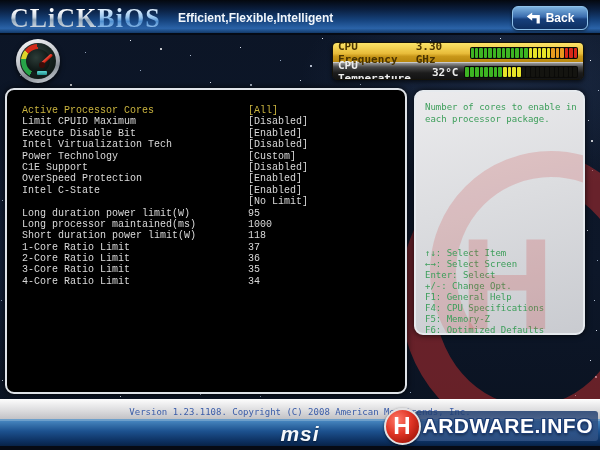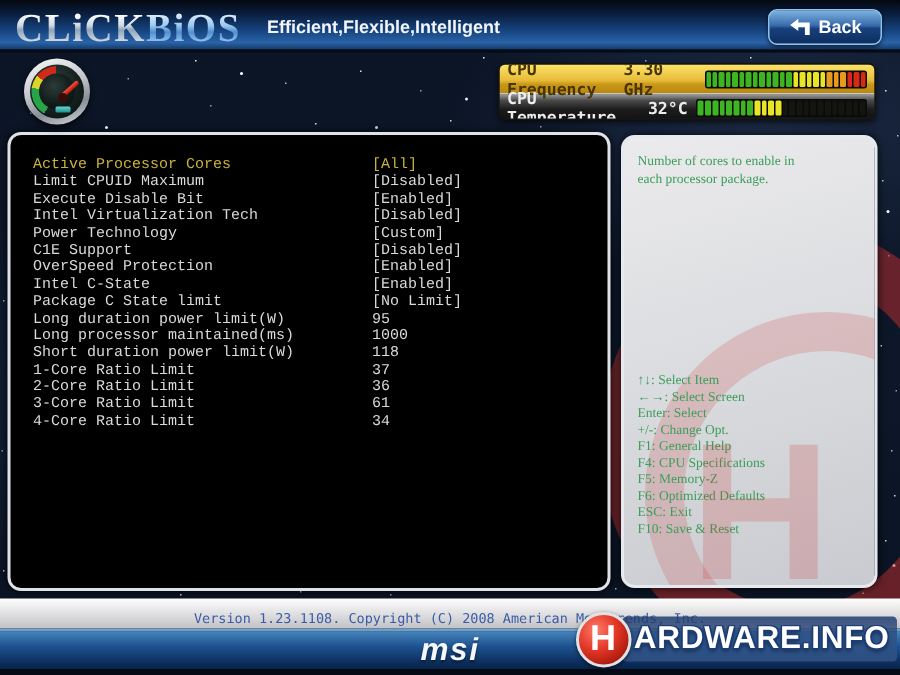--- a/index.html
+++ b/index.html
@@ -91,24 +91,24 @@
     background:#000; border:2px solid #dfe3e8; border-radius:9px;
     box-shadow:0 0 6px rgba(0,0,0,.8); overflow:hidden; }
   .settings-list { padding-top:15px; }
   .setting-row { position:relative; height:11.4px; font-size:10px; line-height:11.4px;
     color:#d9d9d9; cursor:pointer;font-family:Liberation Mono, monospace; }
   .setting-row.selected { color:#c9b33e; }
   .s-label { position:absolute; left:15px; white-space:pre; }
   .s-value { position:absolute; left:241px; white-space:pre; }
 
   
-  .help-panel { position:absolute; left:414px; top:90px; width:171px; height:302px; z-index:2;
+  .help-panel { position:absolute; left:414px; top:90px; width:171px; height:245px; z-index:2;
     background:linear-gradient(165deg,#ebebed 0%, #dcdde0 45%, #c9cbd0 100%);
     border:2px solid #e6eaee; border-radius:9px; box-shadow:0 0 6px rgba(0,0,0,.8);
-    overflow:hidden;font-family:Liberation Serif, serif; }
+    overflow:hidden; }
   .help-panel::before { content:""; position:absolute; left:14px; bottom:-60px; width:190px;
     height:190px; border-radius:50%; border:26px solid rgba(205,60,60,.20); }
   .help-panel::after { content:"H"; position:absolute; left:44px; bottom:-26px;
     font-family:"Liberation Sans", sans-serif; font-weight:bold; font-size:130px;
     color:rgba(205,60,60,.22); }
   .help-text { position:absolute; left:9px; top:10px; font-size:9px; line-height:11.5px;
     color:#3c9e5a; white-space:pre-line; }
   .hints { position:absolute; left:9px; top:156px; font-size:9px; line-height:11px;
     color:#3c9e5a; }
   .hint { white-space:pre; }
@@ -264,21 +264,20 @@
   </div>
         <div class="setting-row">
     <span class="s-label">OverSpeed Protection</span>
     <span class="s-value">[Enabled]</span>
   </div>
         <div class="setting-row">
     <span class="s-label">Intel C-State</span>
     <span class="s-value">[Enabled]</span>
   </div>
         <div class="setting-row">
-    <span class="s-label">Package C State limit</span>
     <span class="s-value">[No Limit]</span>
   </div>
         <div class="setting-row">
     <span class="s-label">Long duration power limit(W)</span>
     <span class="s-value">95</span>
   </div>
         <div class="setting-row">
     <span class="s-label">Long processor maintained(ms)</span>
     <span class="s-value">1000</span>
   </div>
@@ -289,21 +288,21 @@
         <div class="setting-row">
     <span class="s-label">1-Core Ratio Limit</span>
     <span class="s-value">37</span>
   </div>
         <div class="setting-row">
     <span class="s-label">2-Core Ratio Limit</span>
     <span class="s-value">36</span>
   </div>
         <div class="setting-row">
     <span class="s-label">3-Core Ratio Limit</span>
-    <span class="s-value">61</span>
+    <span class="s-value">35</span>
   </div>
         <div class="setting-row">
     <span class="s-label">4-Core Ratio Limit</span>
     <span class="s-value">34</span>
   </div>
       </div>
   </div>
 
   <div class="help-panel">
     <div class="help-text">Number of cores to enable in

